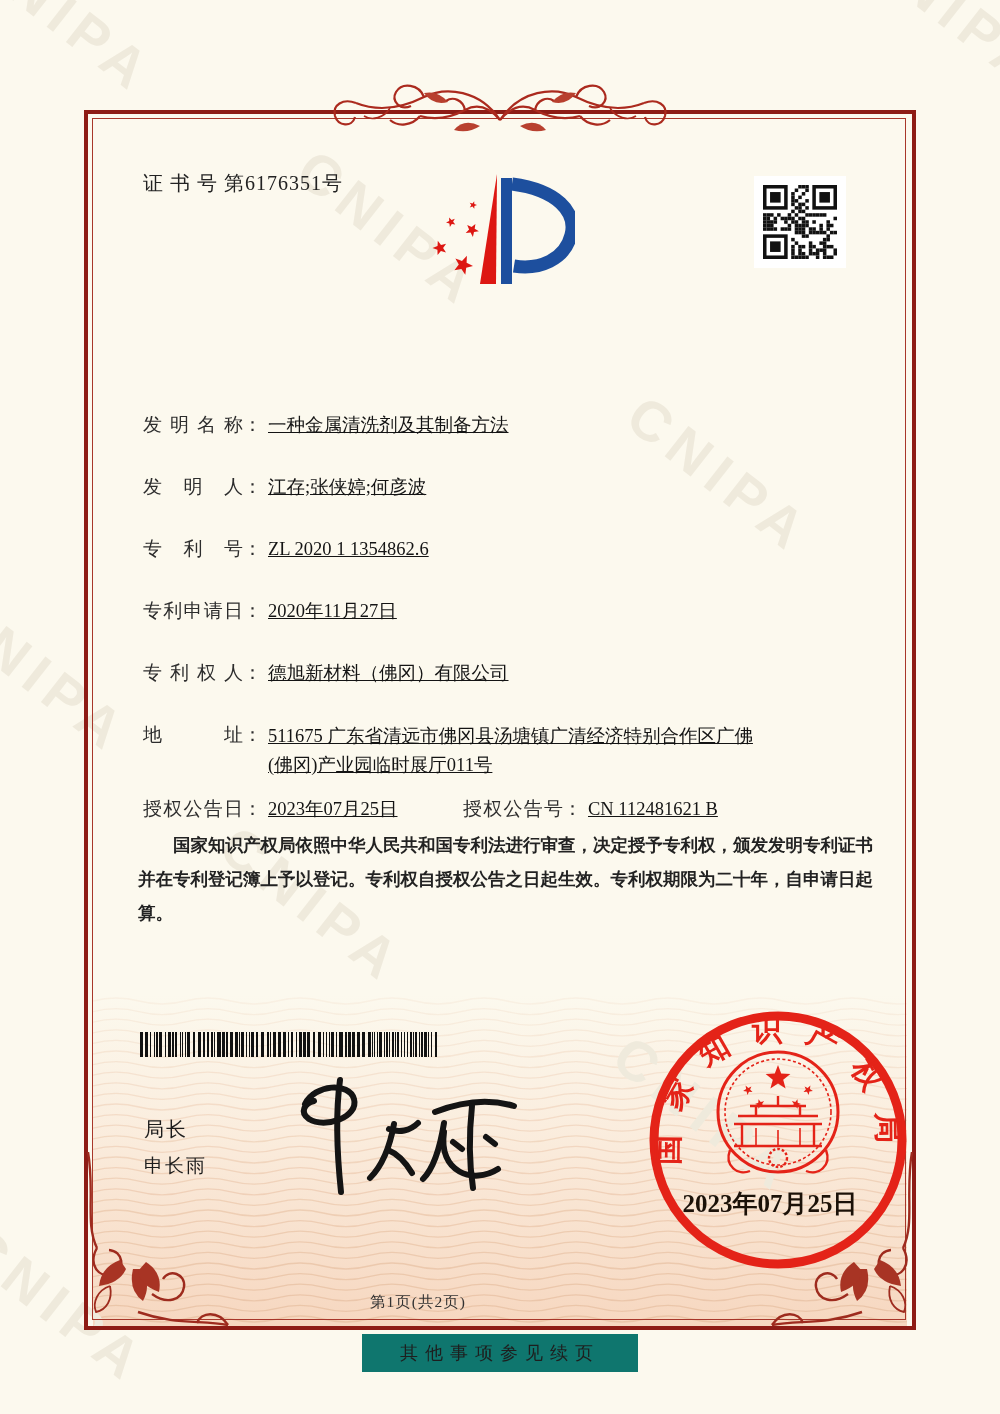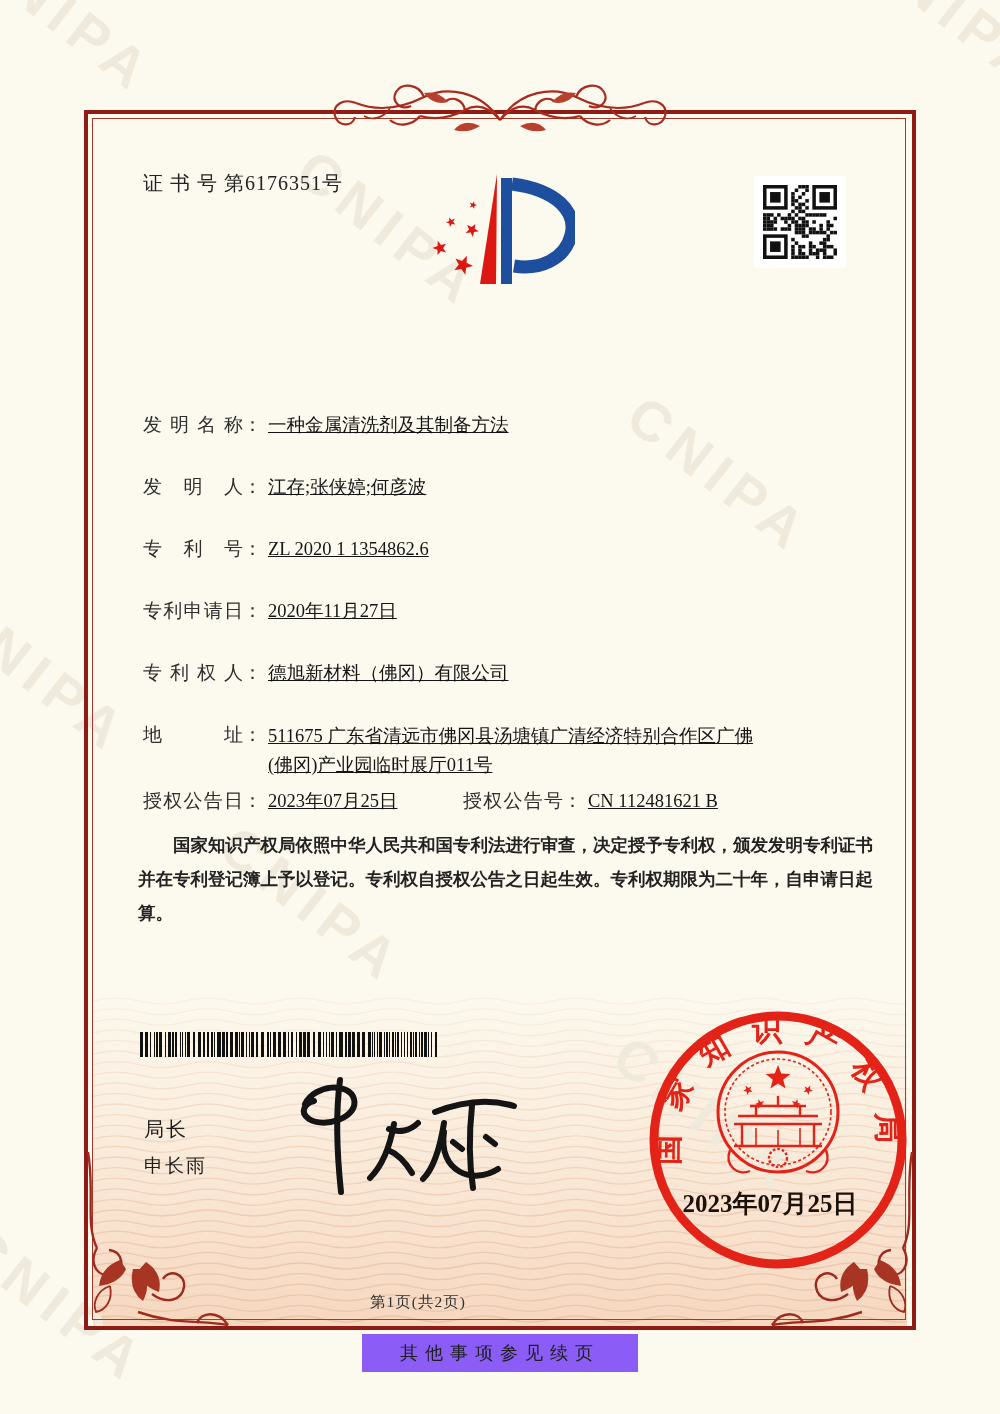--- a/index.html
+++ b/index.html
@@ -31,42 +31,42 @@
   .logo{position:absolute;left:425px;top:166px;}
   .doc-title{position:absolute;left:0;top:294px;width:1000px;text-align:center;
              font-size:46px;font-weight:700;color:#101010;letter-spacing:18px;padding-left:14px;box-sizing:border-box;}
 
   .fields{position:absolute;left:143px;top:412px;width:740px;}
   .row{margin-bottom:36px;line-height:26px;white-space:nowrap;}
   .lbl{display:inline-block;width:100px;text-align:justify;text-align-last:justify;
        font-size:19px;color:#2d2d2d;vertical-align:top;}
   .colon{display:inline-block;font-size:19px;color:#2d2d2d;margin-right:6px;vertical-align:top;}
   .val{font-size:18.5px;color:#141414;vertical-align:top;text-decoration:underline;}
-  .row-addr{margin-bottom:8px;}
+  .row-addr{margin-bottom:16px;}
   .row-addr .val{display:inline-block;width:505px;white-space:normal;line-height:29px;}
   .val-inline{display:inline-block;width:180px;}
   .lbl2{margin-left:15px;}
 
   .paras{position:absolute;left:138px;top:828px;width:742px;font-size:17.5px;
          line-height:34px;color:#222;}
   .paras p{margin:0 0 14px 0;text-indent:2em;font-weight:bold;}
 
   .barcode{position:absolute;left:140px;top:1032px;}
   .sig-title{position:absolute;left:144px;top:1116px;font-family:"Liberation Sans","DejaVu Sans",sans-serif;
              font-size:20px;color:#1c1c1c;letter-spacing:2px;}
   .sig-name{position:absolute;left:144px;top:1153px;font-family:"Liberation Sans","DejaVu Sans",sans-serif;
             font-size:19px;color:#1c1c1c;letter-spacing:2px;}
   .signature{position:absolute;left:285px;top:1072px;}
 
   .seal{position:absolute;left:638px;top:1000px;z-index:6;mix-blend-mode:multiply;}
 
   .page-footer{position:absolute;left:0;top:1292px;width:836px;text-align:center;
                font-size:15.5px;color:#333;letter-spacing:1px;}
   .cont-note{position:absolute;left:0;top:1334px;width:1000px;text-align:center;}
-  .cont-note span{display:inline-block;background:#8b5cf6;padding:7px 38px;font-size:18px;
+  .cont-note span{display:inline-block;background:#0f766e;padding:7px 38px;font-size:18px;
                   color:#1e1e1e;letter-spacing:7px;}
 </style>
 </head>
 <body>
 
 <div class="page">
 
   <div class="wm" style="left:-45px;top:-18px">CNIPA</div>
   <div class="wm" style="left:846px;top:-22px">CNIPA</div>
   <div class="wm" style="left:282px;top:196px">CNIPA</div>

